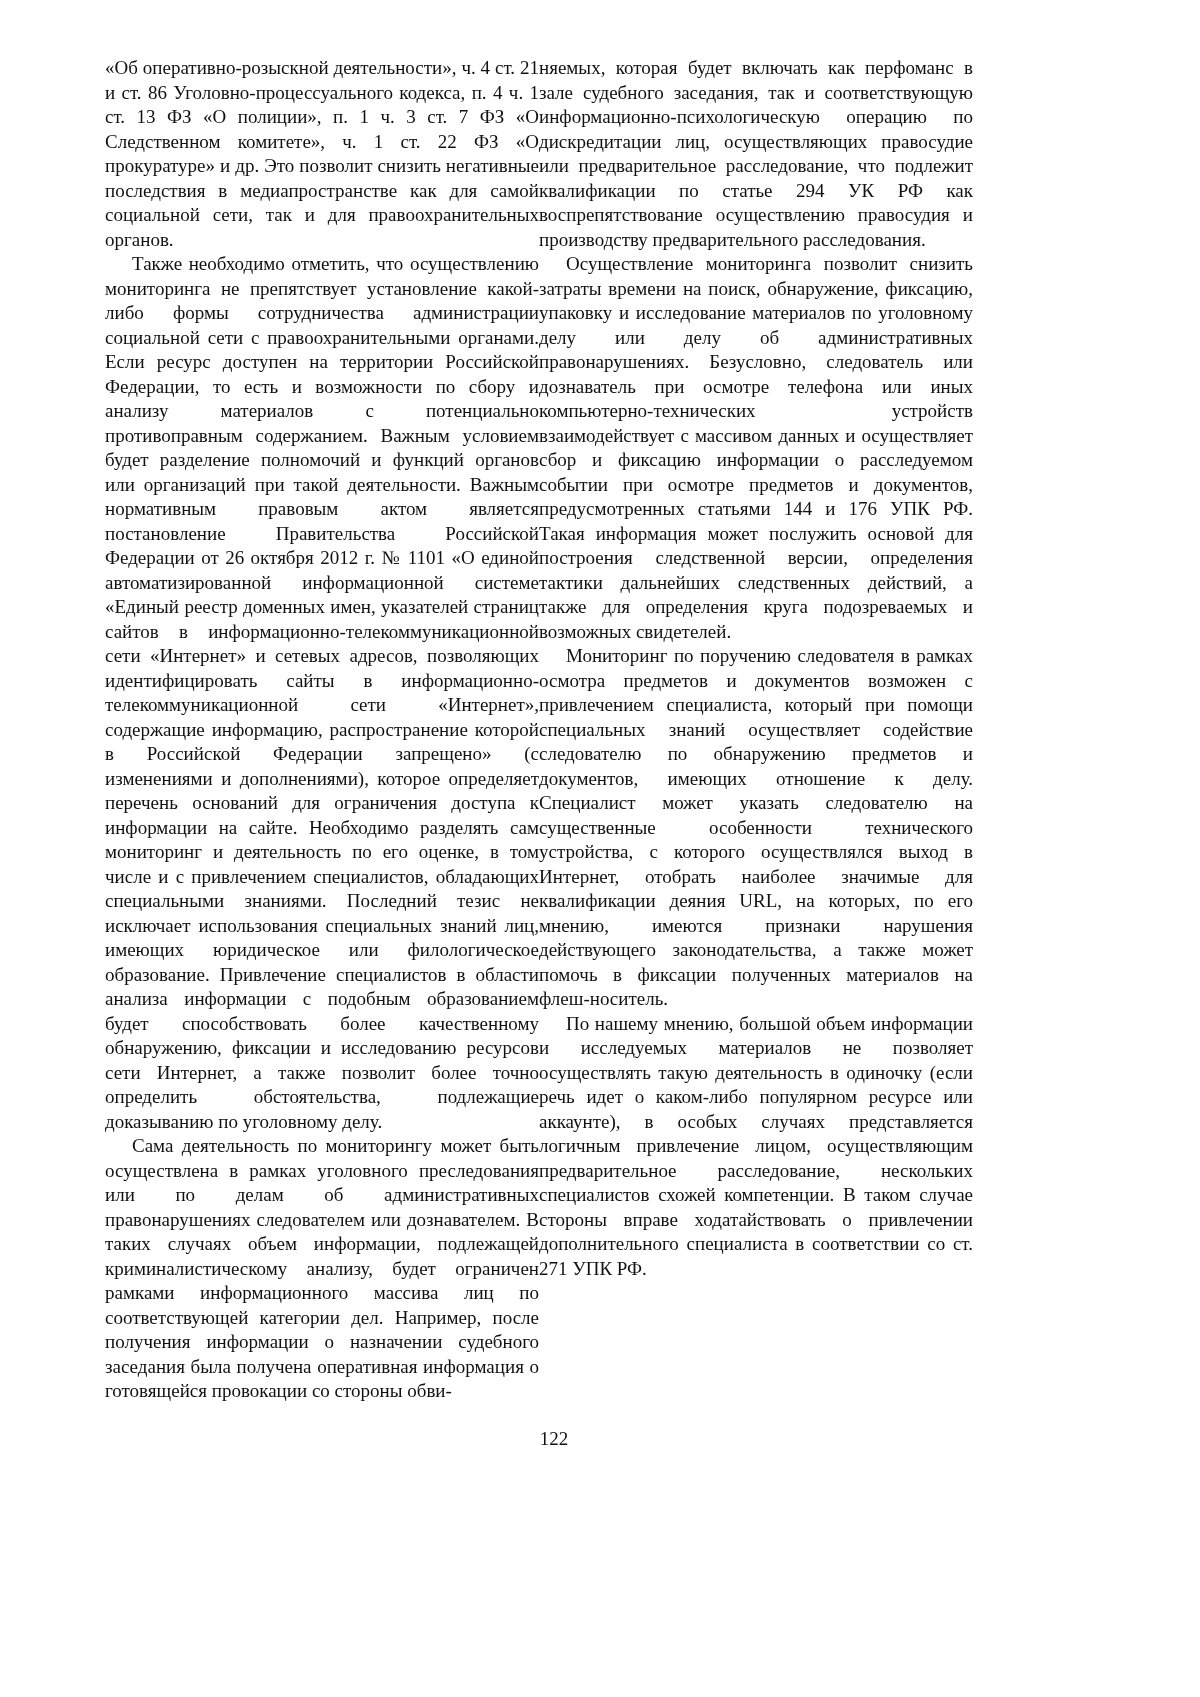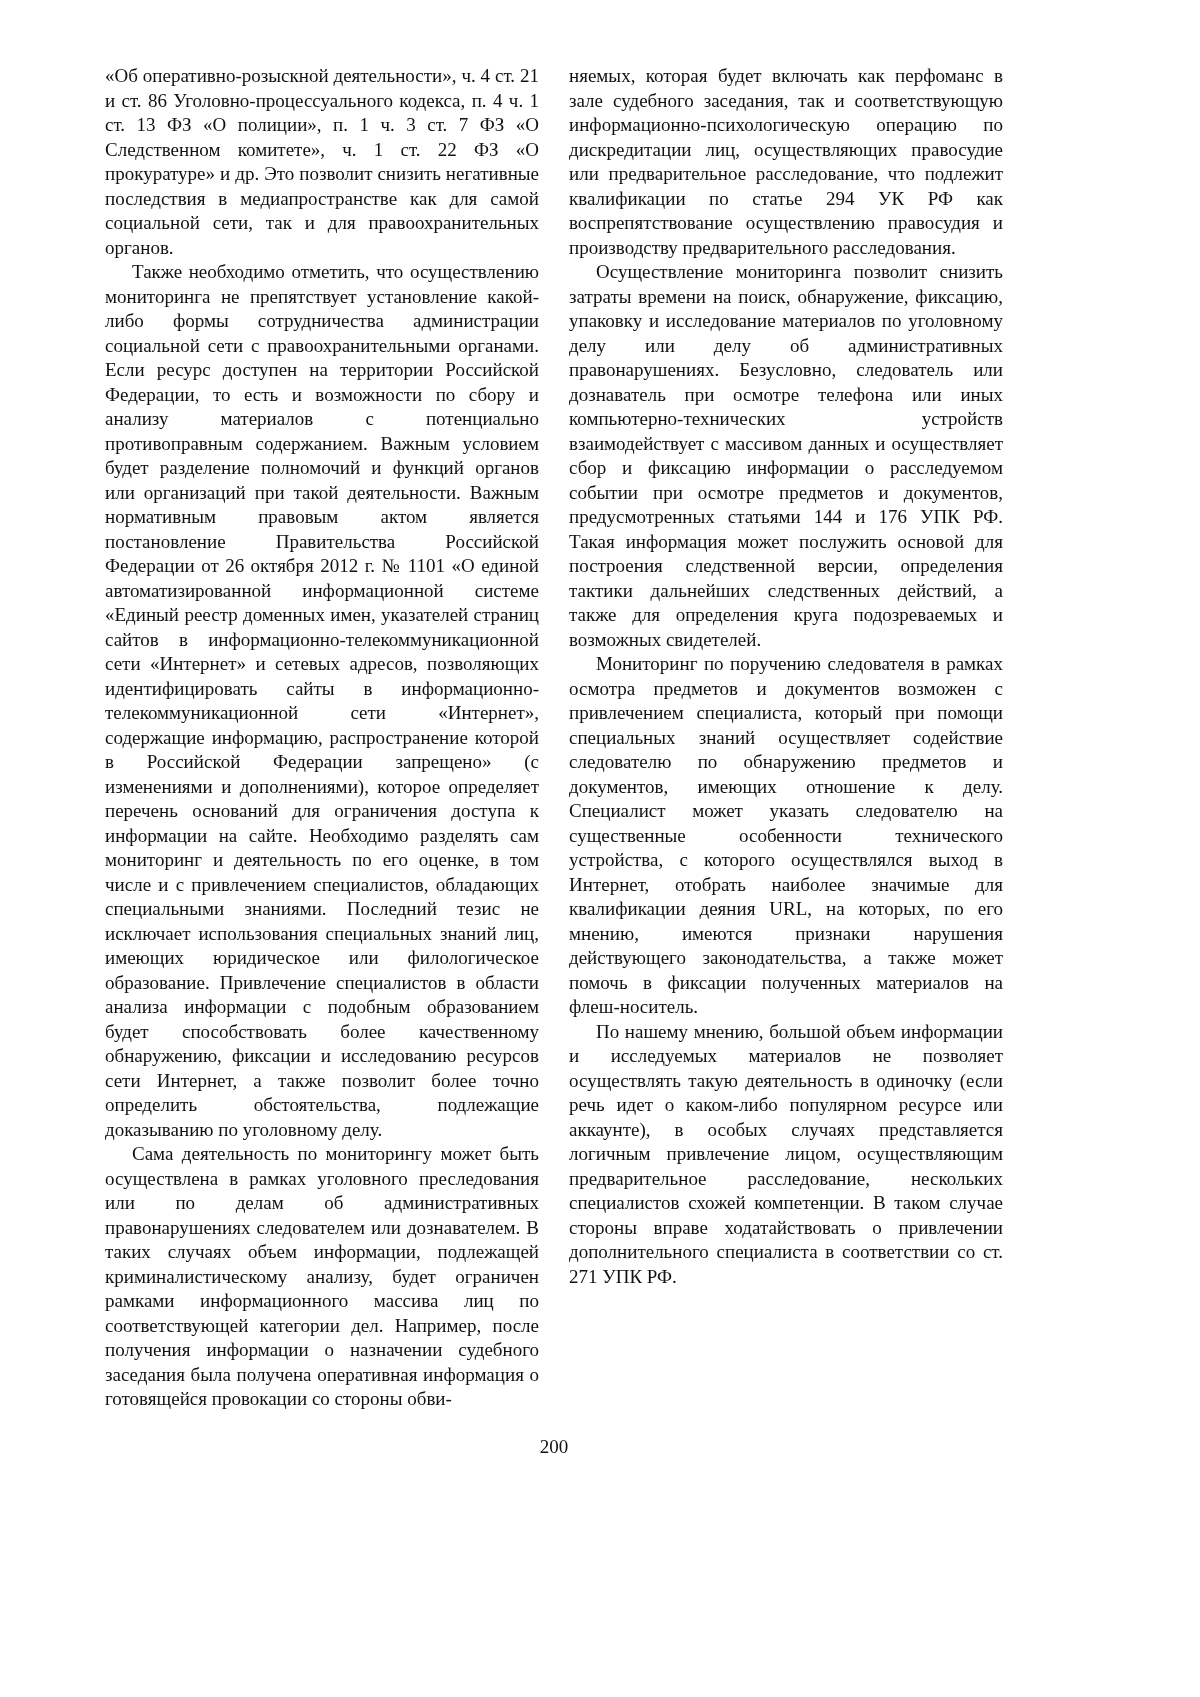--- a/index.html
+++ b/index.html
@@ -27,22 +27,21 @@
   .subtitle-row {
     display: flex;
     justify-content: space-between;
     align-items: baseline;
     margin-top: 2px;
   }
   .journal-subtitle { font-size: 21px; }
   .issue-number { font-size: 21px; white-space: nowrap; }
   main.columns {
     display: flex;
-    gap: 30px;
-    margin-top: 22px;
+    margin-top: 14px;
   }
   .col {
     width: 434px;
     flex: 0 0 434px;
     font-size: 19px;
     line-height: 24.5px;
     text-align: justify;
     hyphens: auto;
     -webkit-hyphens: auto;
   }
@@ -68,16 +67,16 @@
     </div>
     <div class="col">
       <p class="no-indent">няемых, которая будет включать как перфоманс в зале судебного заседания, так и соответствующую информационно-психологическую операцию по дискредитации лиц, осуществляющих правосудие или предварительное расследование, что подлежит квалификации по статье 294 УК РФ как воспрепятствование осуществлению правосудия и производству предварительного расследования.</p>
       <p>Осуществление мониторинга позволит снизить затраты времени на поиск, обнаружение, фиксацию, упаковку и исследование материалов по уголовному делу или делу об административных правонарушениях. Безусловно, следователь или дознаватель при осмотре телефона или иных компьютерно-технических устройств взаимодействует с массивом данных и осуществляет сбор и фиксацию информации о расследуемом событии при осмотре предметов и документов, предусмотренных статьями 144 и 176 УПК РФ. Такая информация может послужить основой для построения следственной версии, определения тактики дальнейших следственных действий, а также для определения круга подозреваемых и возможных свидетелей.</p>
       <p>Мониторинг по поручению следователя в рамках осмотра предметов и документов возможен с привлечением специалиста, который при помощи специальных знаний осуществляет содействие следователю по обнаружению предметов и документов, имеющих отношение к делу. Специалист может указать следователю на существенные особенности технического устройства, с которого осуществлялся выход в Интернет, отобрать наиболее значимые для квалификации деяния URL, на которых, по его мнению, имеются признаки нарушения действующего законодательства, а также может помочь в фиксации полученных материалов на флеш-носитель.</p>
       <p>По нашему мнению, большой объем информации и исследуемых материалов не позволяет осуществлять такую деятельность в одиночку (если речь идет о каком-либо популярном ресурсе или аккаунте), в особых случаях представляется логичным привлечение лицом, осуществляющим предварительное расследование, нескольких специалистов схожей компетенции. В таком случае стороны вправе ходатайствовать о привлечении дополнительного специалиста в соответствии со ст. 271 УПК РФ.</p>
     </div>
   </main>
 
   <footer class="page-footer">
-    <div>200</div>
+    <div>122</div>
   </footer>
 
 </div>
 
 </body></html>

